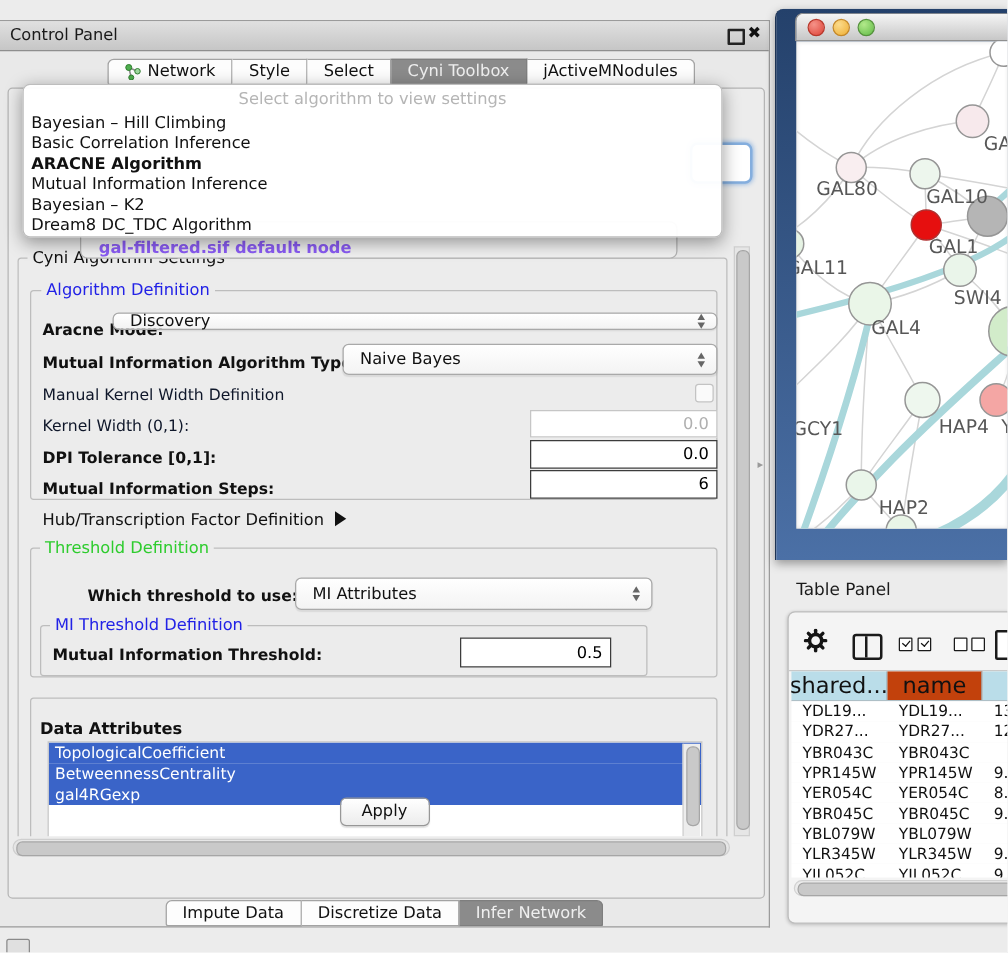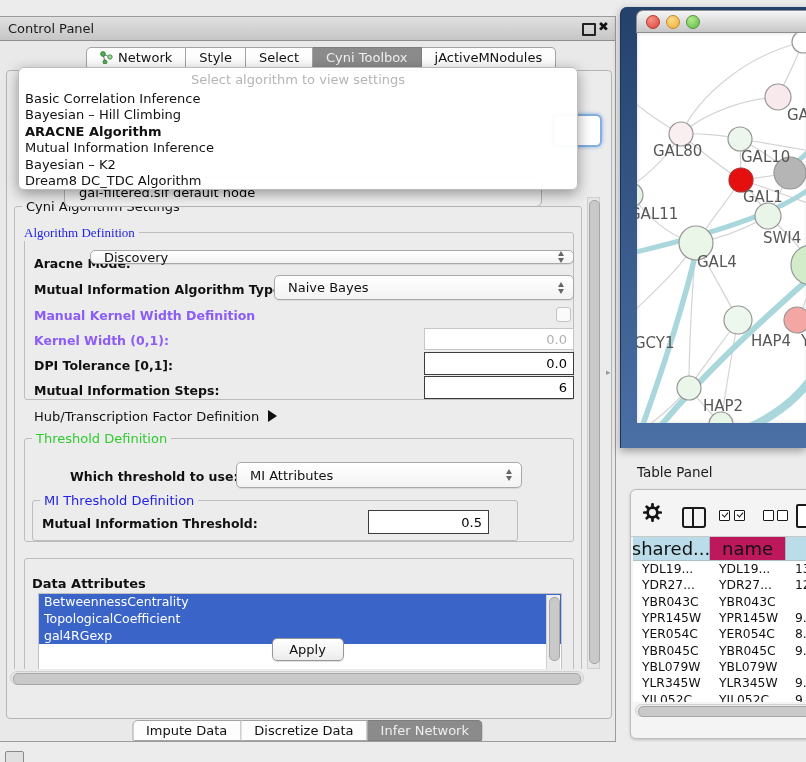--- a/index.html
+++ b/index.html
@@ -31,21 +31,21 @@
     border:1px solid #b5b5b5;border-radius:4px;}
 
   
   #settings-viewport{left:8px;top:179px;width:578px;height:473px;overflow:hidden;background:#ececec;}
 
   .group{position:absolute;border:1px solid #bdbdbd;border-radius:3px;box-sizing:border-box;}
   .group-label{position:absolute;background:#ececec;padding:0 4px;font-size:13px;white-space:nowrap;}
   .blue{color:#2222e6;}
   .green{color:#2ecc2e;}
   .lbl{position:absolute;font-size:12.5px;font-weight:bold;white-space:nowrap;}
-  .lbl.disabled{color:#8b5cf6;font-weight:bold;}
+  .lbl.disabled{color:#0f172a;font-weight:normal;}
 
   .combo{position:absolute;background:linear-gradient(#ffffff,#f3f3f3);border:1px solid #a9a9a9;
     border-radius:5px;display:flex;align-items:center;padding-left:13px;font-size:13px;box-sizing:border-box;
     box-shadow:0 1px 1px rgba(0,0,0,.08);}
   .stepper{position:absolute;right:9px;top:50%;transform:translateY(-50%);display:flex;flex-direction:column;gap:2px;}
   .stepper .up{width:0;height:0;border-left:3.5px solid transparent;border-right:3.5px solid transparent;border-bottom:5px solid #666;}
   .stepper .dn{width:0;height:0;border-left:3.5px solid transparent;border-right:3.5px solid transparent;border-top:5px solid #666;}
 
   .numfield{position:absolute;box-sizing:border-box;background:#fff;font-size:13px;text-align:right;
     padding:0 6px;font-family:"DejaVu Sans",sans-serif;}
@@ -76,21 +76,21 @@
   #bottom-tabs .tab{height:19px;}
 
   
   #algo-popup{left:18px;top:50px;width:560px;height:123px;background:rgba(255,255,255,.96);
     border:1px solid #bdbdbd;border-radius:6px;box-shadow:0 4px 14px rgba(0,0,0,.38);z-index:60;padding-top:4px;box-sizing:border-box;}
   #popup-placeholder{text-align:center;color:#b5b5b5;font-size:13px;height:19px;}
   .popup-item{padding-left:6px;height:16.4px;line-height:16.4px;font-size:13px;color:#111;white-space:nowrap;}
   .popup-item.bold{font-weight:bold;}
 
   #ghost-combo{left:64px;top:160px;width:478px;height:30px;background:#f1f1f1;border:1px solid #b4b4b4;
-    border-radius:6px;z-index:5;display:flex;align-items:center;padding-left:14px;color:#000000;font-size:13px;box-sizing:border-box;}
+    border-radius:6px;z-index:5;display:flex;align-items:flex-end;padding-left:14px;color:#8b5cf6;font-size:13px;box-sizing:border-box;font-weight:bold;}
   #focus-combo{left:552px;top:97px;width:46px;height:29px;background:#fff;border:2px solid #84aede;
     box-shadow:0 0 4px #84aede;border-radius:6px;z-index:40;}
 
   #splitter-grip{left:606px;top:366px;width:8px;height:12px;color:#9a9a9a;font-size:9px;line-height:12px;}
   #corner-icon{left:5px;top:751px;width:17px;height:14px;border:1px solid #8a8a8a;background:#e0e0e0;border-radius:2px;}
 
   
   #net-window{left:620px;top:7px;width:186px;height:441px;
     background:linear-gradient(#24416b,#4b70a6);box-shadow:0 3px 8px rgba(0,0,0,.35);
     border-top-left-radius:7px;border-left:1px solid #1d3354;box-sizing:border-box;}
@@ -111,21 +111,21 @@
   #icon-columns{left:51px;top:17px;width:20px;height:17px;border:2px solid #1a1a1a;border-radius:3px;}
   #icon-columns::after{content:"";position:absolute;left:8px;top:0;width:2px;height:100%;background:#1a1a1a;}
   .mini-box{position:absolute;width:9px;height:9px;border:1.5px solid #1a1a1a;border-radius:1px;background:#fff;}
   .mini-box .mark{position:absolute;left:1.5px;top:1px;width:5px;height:3px;border-left:1.5px solid #111;border-bottom:1.5px solid #111;transform:rotate(-50deg);}
   #icon-page{left:165px;top:14px;width:14px;height:20px;border:2px solid #1a1a1a;border-radius:2px;background:#fff;clip-path:polygon(0 0,70% 0,100% 25%,100% 100%,0 100%);}
 
   #data-table{position:absolute;left:2px;top:47px;width:196px;height:165px;overflow:hidden;}
   .thead{display:flex;height:23px;border-bottom:1px solid #aebfc6;}
   .th{box-sizing:border-box;border-right:1px solid #9fb4bd;display:flex;align-items:center;justify-content:center;font-size:18px;}
   .th.blue-h{background:#badde9;}
-  .th.gray-h{background:#be185d;}
+  .th.gray-h{background:#c2410c;}
   .trow{display:flex;height:16.3px;align-items:center;background:#fff;}
   .tcell{box-sizing:border-box;padding-left:9px;font-size:12.3px;white-space:nowrap;overflow:hidden;}
   #table-hscroll{position:absolute;left:4px;top:214px;width:192px;height:13px;background:#ececec;border:1px solid #d2d2d2;border-radius:7px;box-sizing:border-box;}
   #table-hthumb{position:absolute;left:2px;top:1px;width:176px;height:9px;background:#c9c9c9;border:1px solid #a6a6a6;border-radius:5px;}
 </style>
 </head>
 <body>
 
 <div id="screen">
 
@@ -170,21 +170,21 @@
     <div class="abs" id="ghost-combo">
       <span>gal-filtered.sif default node</span>
     </div>
 
     <div class="abs" id="settings-viewport">
 
       <div class="group" style="left:6px;top:10px;width:568px;height:660px;"></div>
       <div class="group-label" style="left:14px;top:3px;">Cyni Algorithm Settings</div>
 
       <div class="group" style="left:16px;top:36px;width:550px;height:168px;"></div>
-      <div class="group-label blue" style="left:12px;top:29px;font-family:Liberation Serif, serif;">Algorithm Definition</div>
+      <div class="group-label blue" style="left:25px;top:29px;">Algorithm Definition</div>
 
       <div class="lbl" style="left:26px;top:60px;">Aracne Mode:</div>
       <div class="combo" style="left:82px;top:54px;width:484px;height:14px;">
         <span>Discovery</span>
         <span class="stepper">
             <span class="up"></span>
             <span class="dn"></span>
           </span>
       </div>
 
@@ -228,22 +228,22 @@
       <div class="group" style="left:24px;top:304px;width:486px;height:41px;"></div>
       <div class="group-label blue" style="left:32px;top:297px;">MI Threshold Definition</div>
       <div class="lbl" style="left:34px;top:320px;">Mutual Information Threshold:</div>
       <input class="numfield strong" style="left: 360px; top: 314px; width: 121px; height: 24px;" value="0.5">
 
       <div class="group" style="left:16px;top:362px;width:550px;height:300px;"></div>
       <div class="lbl" style="left:24px;top:380px;font-size:13px;">Data Attributes</div>
 
       <div class="abs" id="attr-list">
         <div id="attr-items">
+            <div class="attr-item">TopologicalCoefficient</div>
             <div class="attr-item">BetweennessCentrality</div>
-            <div class="attr-item">TopologicalCoefficient</div>
             <div class="attr-item">gal4RGexp</div>
           </div>
         <div id="attr-scroll">
             <div id="attr-thumb"></div>
           </div>
       </div>
     </div>
 
     <div class="abs" id="v-scroll">
         <div id="v-thumb"></div>
@@ -264,22 +264,22 @@
           <span>Discretize Data</span>
         </div>
       <div class="tab selected">
           <span>Infer Network</span>
         </div>
     </div>
 
     <div class="abs" id="algo-popup">
       <div id="popup-placeholder">Select algorithm to view settings</div>
       <div>
+          <div class="popup-item">Bayesian – Hill Climbing</div>
           <div class="popup-item">Basic Correlation Inference</div>
-          <div class="popup-item">Bayesian – Hill Climbing</div>
           <div class="popup-item bold">ARACNE Algorithm</div>
           <div class="popup-item">Mutual Information Inference</div>
           <div class="popup-item">Bayesian – K2</div>
           <div class="popup-item">Dream8 DC_TDC Algorithm</div>
         </div>
     </div>
   </div>
 
   <div class="abs" id="splitter-grip">▸</div>
   <div class="abs" id="corner-icon"></div>

